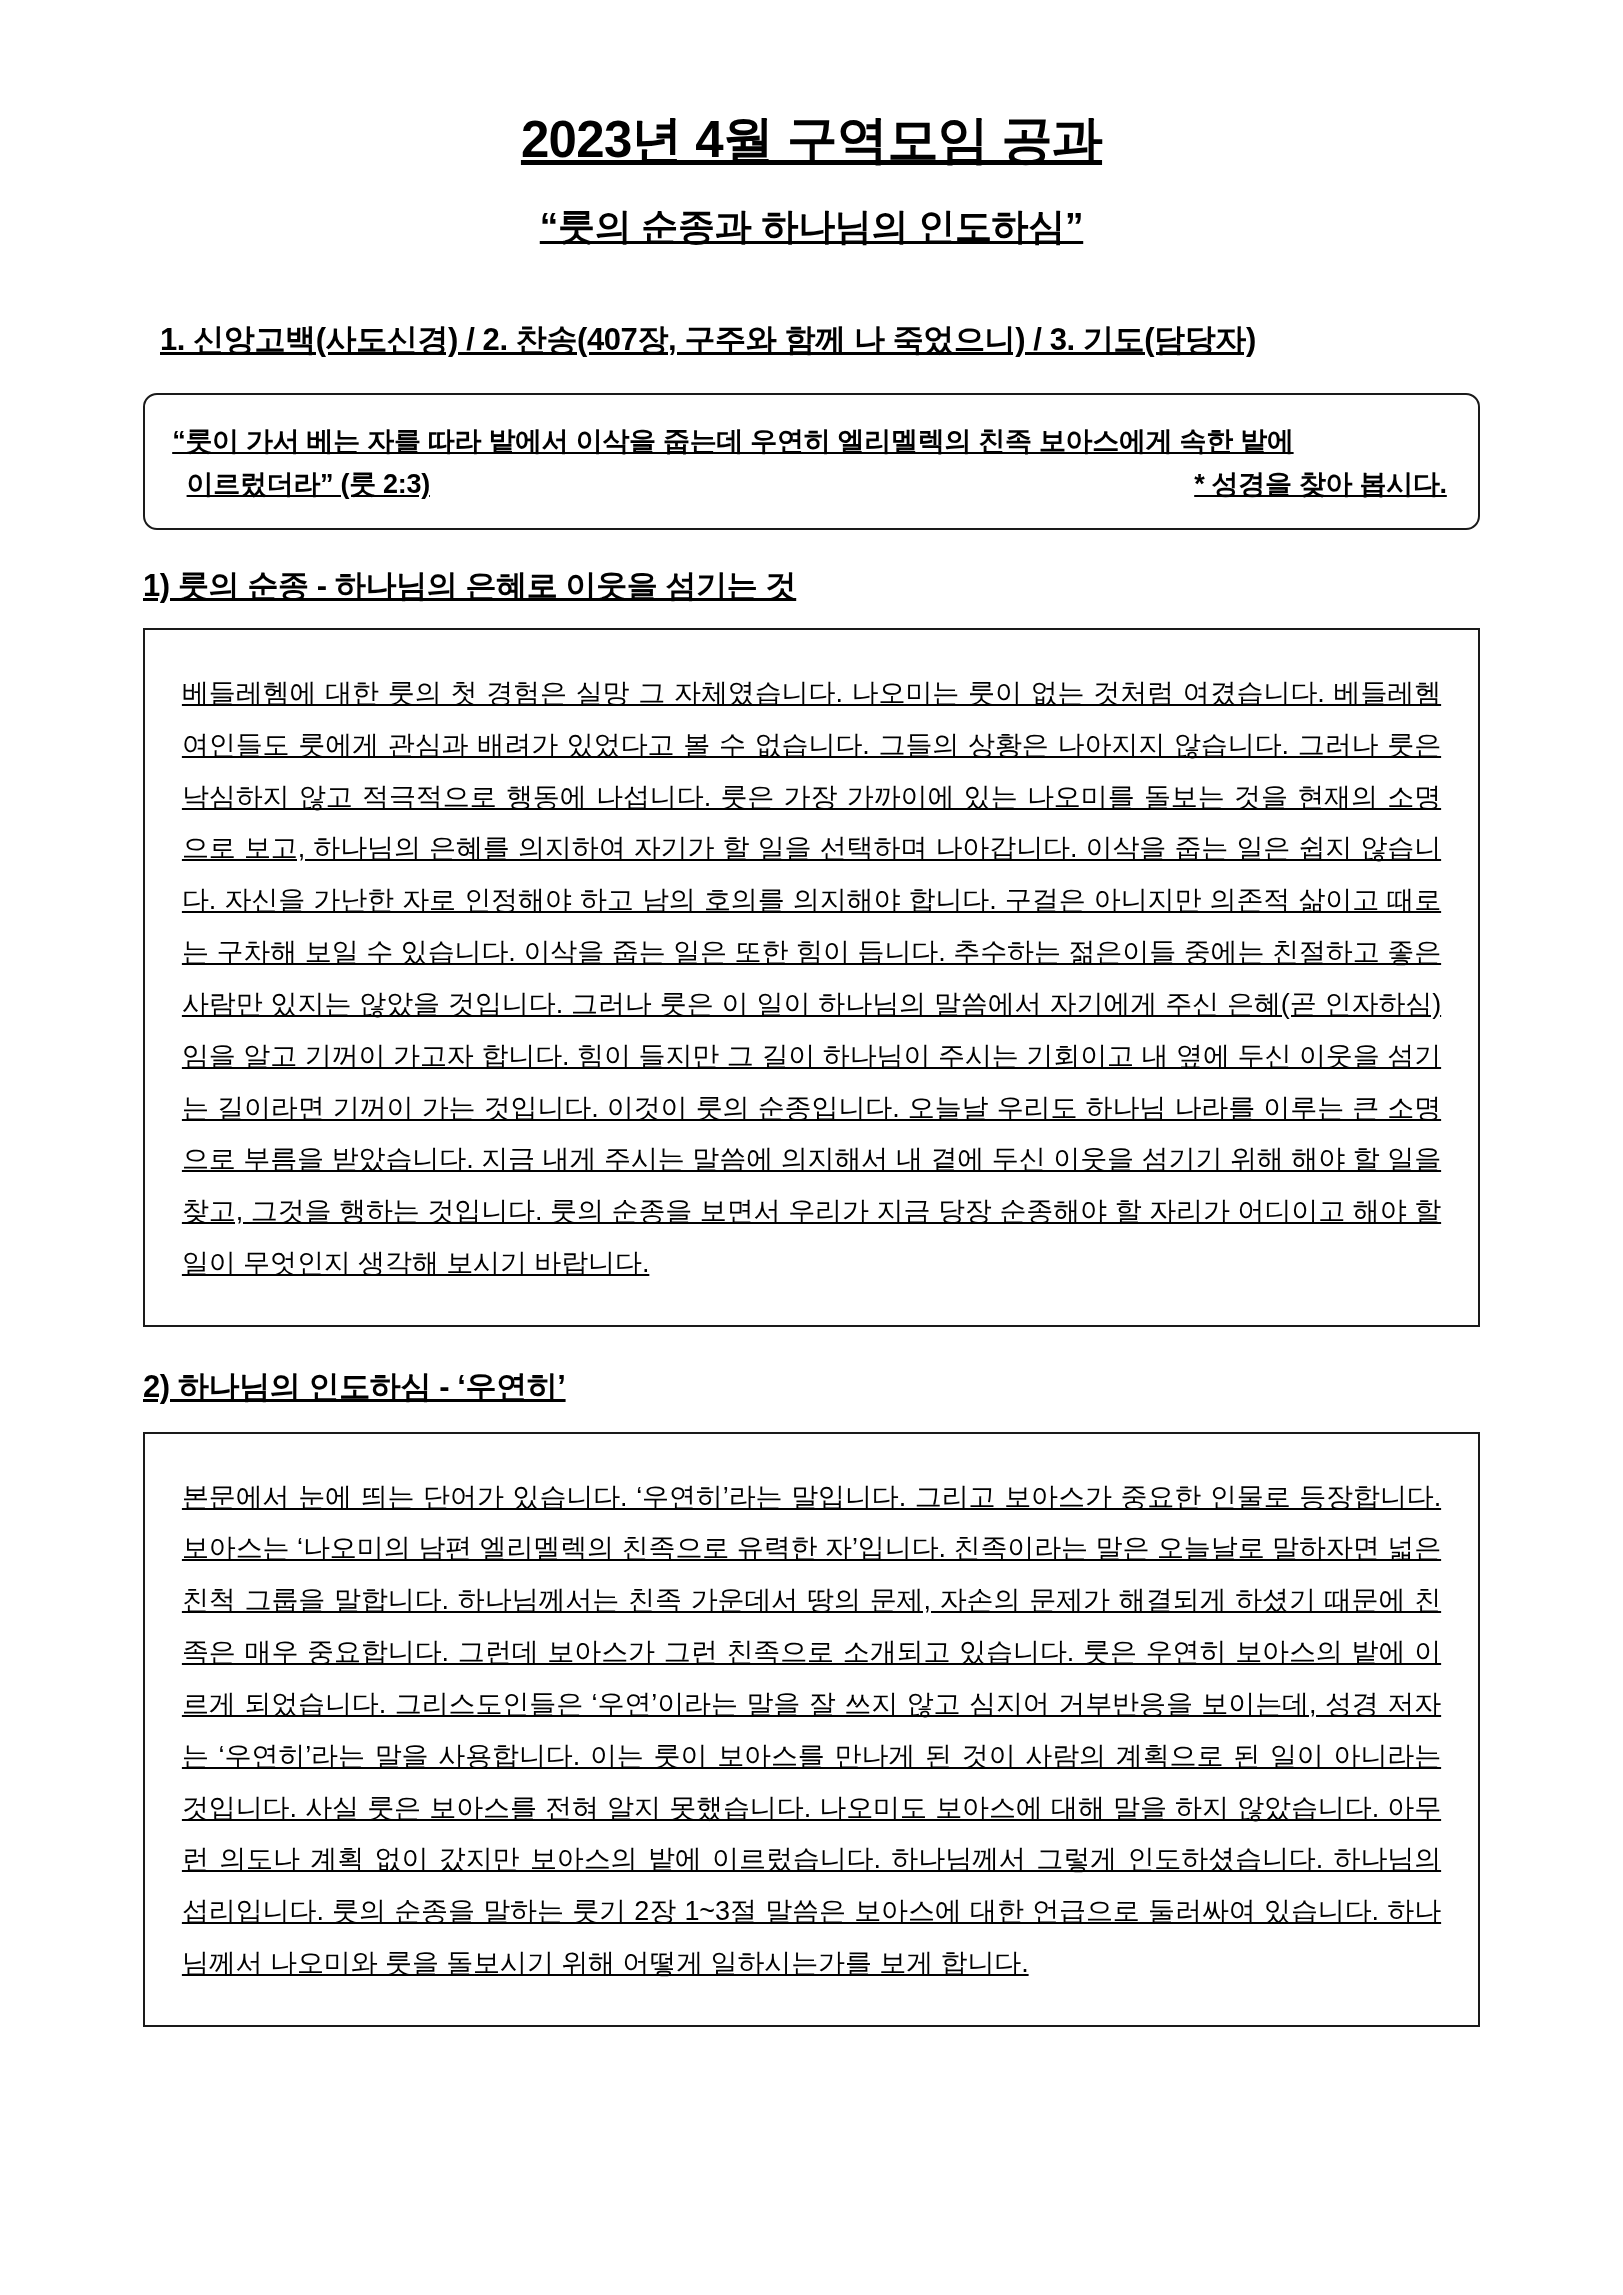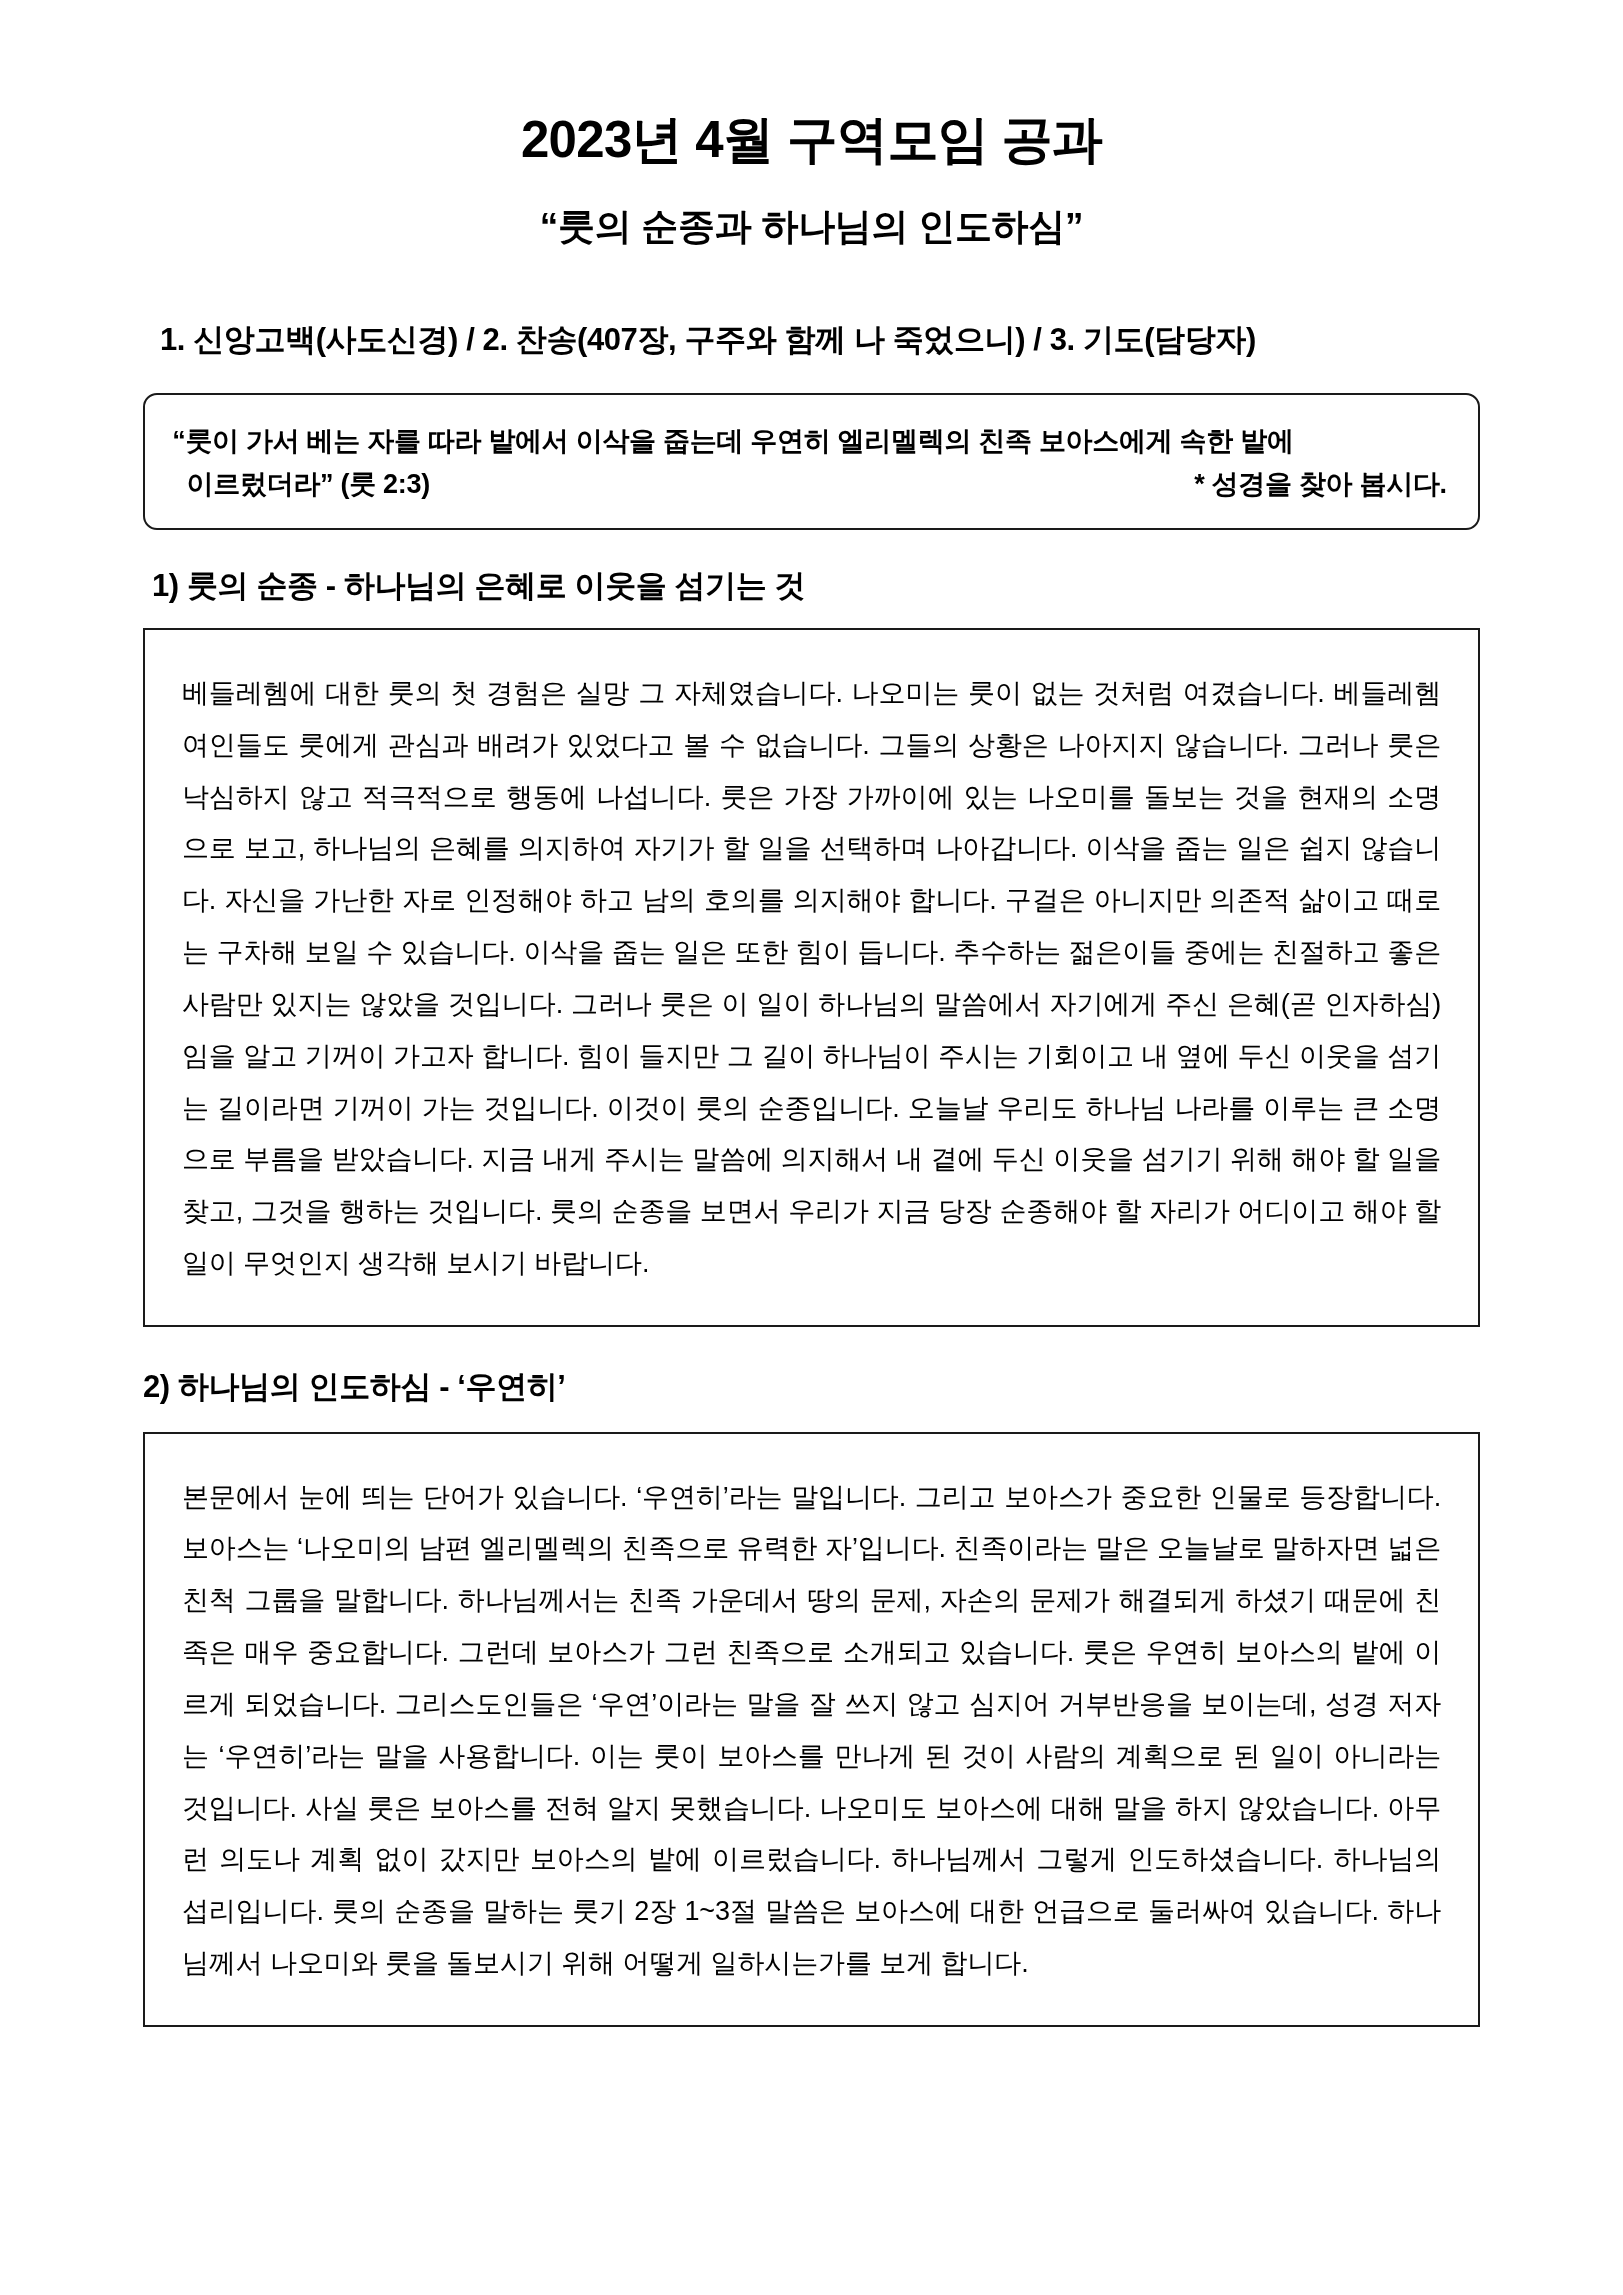--- a/index.html
+++ b/index.html
@@ -16,20 +16,21 @@
     -webkit-font-smoothing: antialiased;
     overflow: hidden;
   }
 
   .page {
     position: relative;
     width: 1623px;
     height: 2295px;
     box-sizing: border-box;
     padding: 0;
+    text-decoration: underline;
   }
 
   
   .doc-title {
     text-align: center;
     font-size: 51px;
     font-weight: 800;
     letter-spacing: -0.7px;
     line-height: 1.15;
     margin: 0;
@@ -103,21 +104,21 @@
   
   .section-heading {
     font-size: 31px;
     font-weight: 800;
     letter-spacing: -0.4px;
     line-height: 1.2;
     padding-left: 143px;
     padding-right: 137px;
     margin: 0;
   }
-  .sec1-heading { padding-top: 37px; padding-bottom: 23.6px; margin-left: 9px; }
+  .sec1-heading { padding-top: 37px; padding-bottom: 23.6px; }
   .sec2-heading { padding-top: 41px; padding-bottom: 26px; }
 
   
   .body-box {
     padding: 22px 18.3px 19.6px 18.3px;
   }
   .body-text {
     font-size: 27px;
     font-weight: 400;
     letter-spacing: -0.1px;

